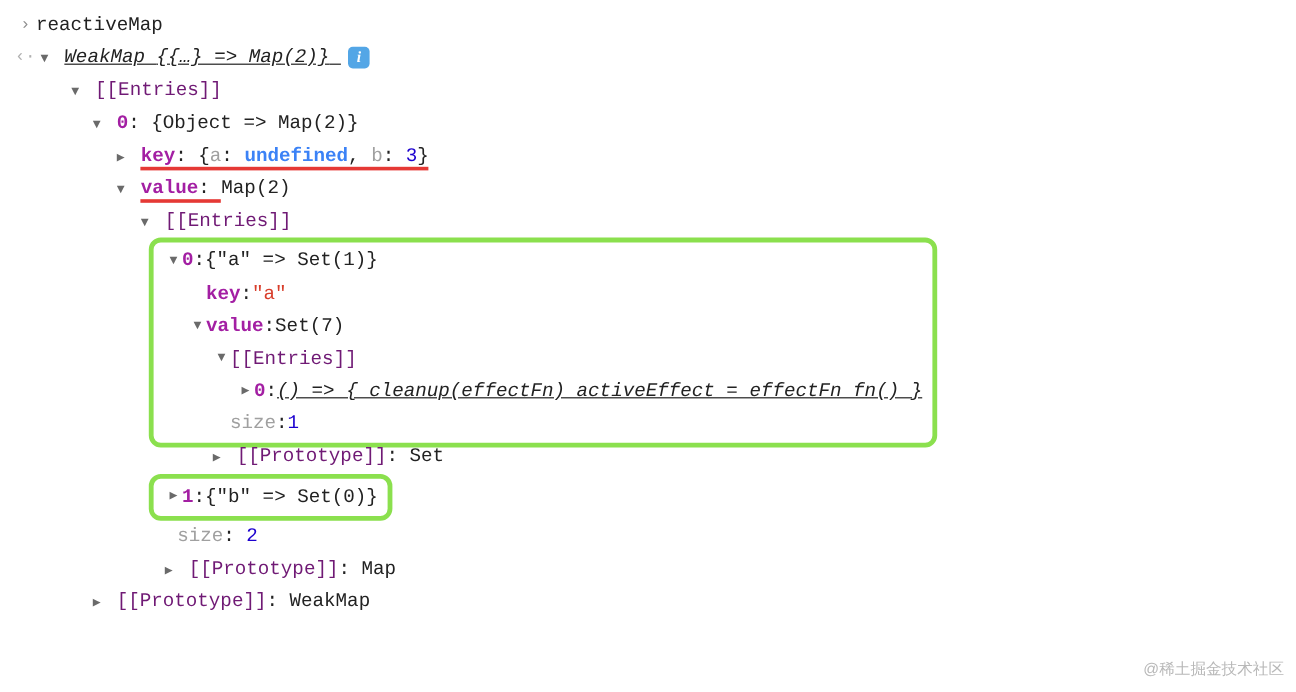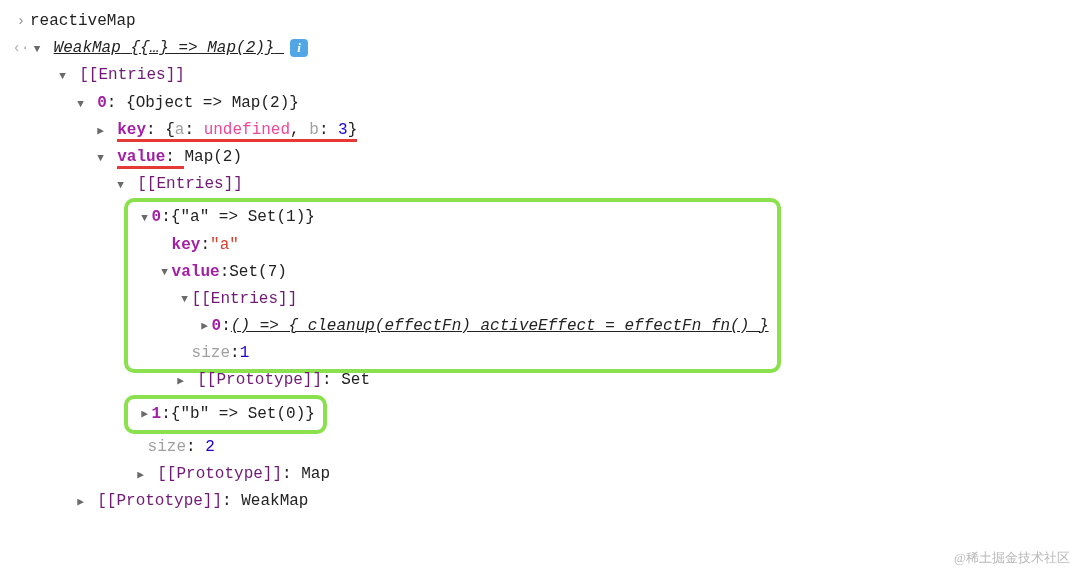--- a/index.html
+++ b/index.html
@@ -30,21 +30,21 @@
       font-size: 11px;
       text-align: center;
       user-select: none;
     }
     .tri.open::before { content: "▼"; }
     .tri.closed::before { content: "▶"; }
     .italic { font-style: italic; text-decoration: underline; }
     .key { color: #a31fa3; font-weight: 600; }
     .dim { color: #701a75; }
     .dimkey { color: #a0a0a0; }
-    .undef { color: #ec4899; }
+    .undef { color: #3b82f6; font-weight: bold; }
     .str { color: #d83d2a; }
     .num { color: #1c00cf; }
     .info {
       display: inline-flex;
       align-items: center;
       justify-content: center;
       width: 18px;
       height: 18px;
       background: #53a6e6;
       color: #fff;
@@ -64,21 +64,21 @@
       border-radius: 10px;
       padding: 2px 8px 2px 4px;
       display: inline-block;
     }
     .watermark {
       position: fixed;
       bottom: 8px;
       right: 10px;
       color: #b8b8b8;
       font-size: 13px;
-      font-family: Liberation Serif, serif;
+      font-family: Liberation Sans, sans-serif;
     }
     .indent { display: inline-block; }
     .content { flex: 1; }
   </style>
 </head>
 <body>
 
 <div class="row">
   <span class="gutter in">›</span>
   <span class="content">reactiveMap</span>

